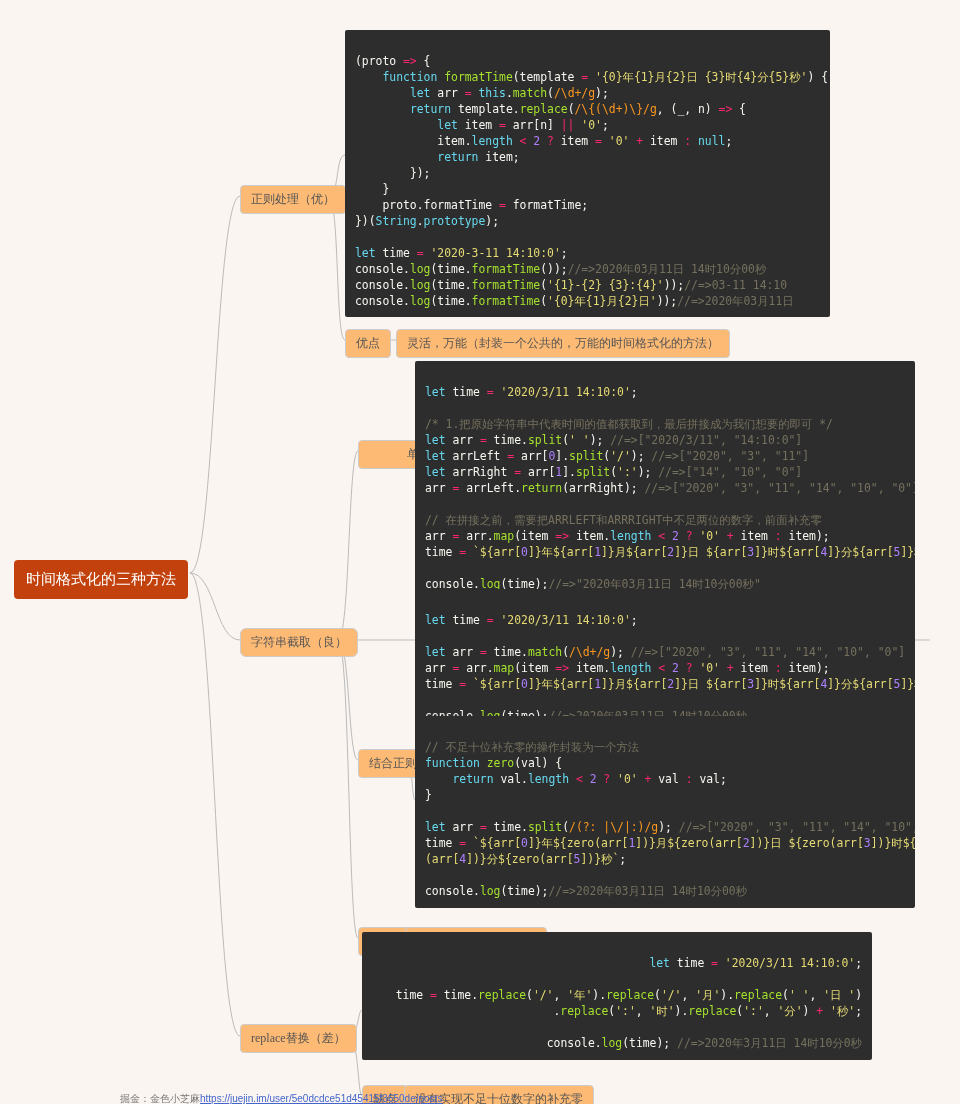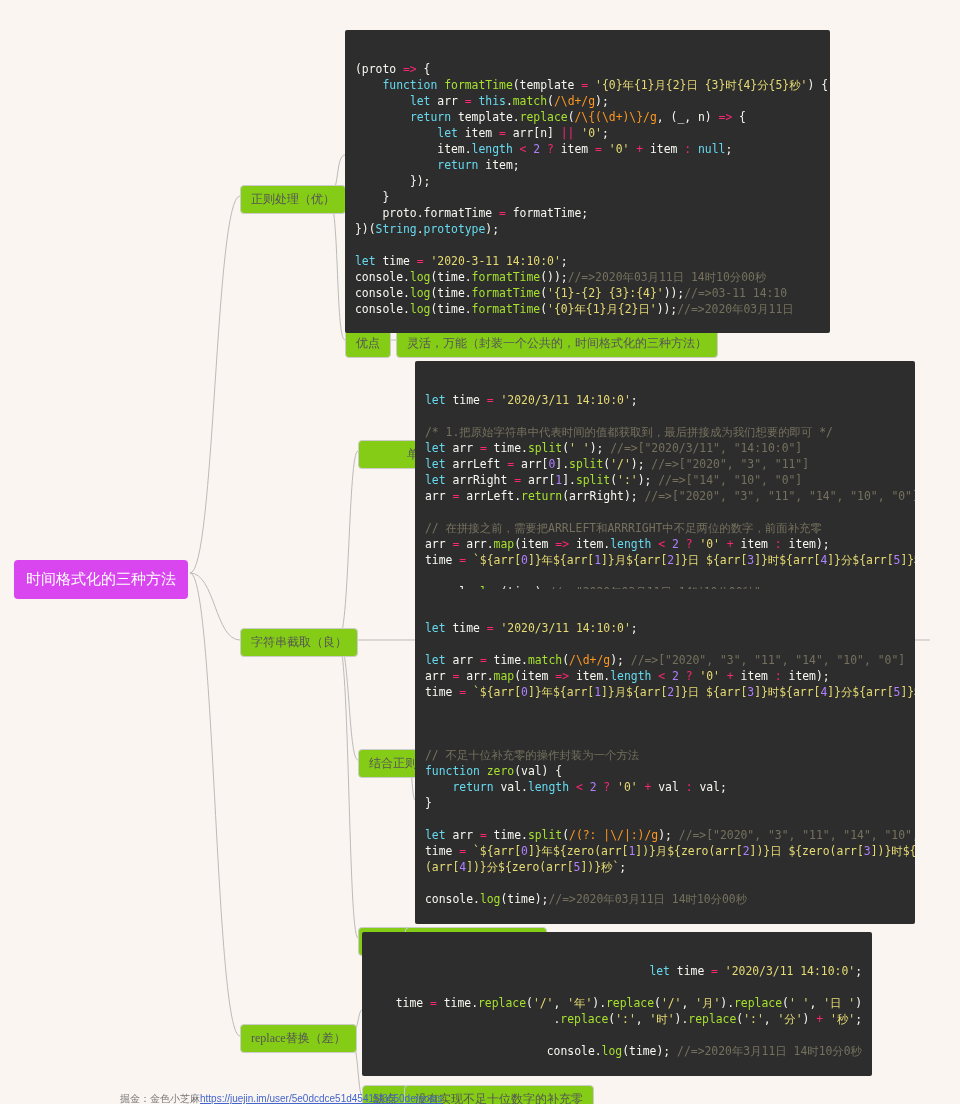--- a/index.html
+++ b/index.html
@@ -11,44 +11,44 @@
     color: #333;
     width: 960px;
     height: 1104px;
     position: relative;
     overflow: hidden;
   }
   .root {
     position: absolute;
     left: 14px;
     top: 560px;
-    background: #d946ef;
+    background: #c2410c;
     color: #fff;
     padding: 10px 12px;
     border-radius: 4px;
     font-size: 15px;
   }
   .node {
     position: absolute;
-    background: #84cc16;
+    background: #fdba74;
     border: 1px solid #ccc;
     border-radius: 4px;
     padding: 5px 10px;
     font-size: 12px;
     color: #555;
     white-space: nowrap;
   }
   .code {
     position: absolute;
     background: #2d2d2d;
     color: #ccc;
     font-family: Menlo, Consolas, monospace;
     font-size: 11.4px;
     line-height: 1.4;
-    padding: 16px 10px;
+    padding: 8px 10px;
     white-space: pre;
     border-radius: 2px;
     overflow: hidden;
   }
   
   .kw   { color: #66d9ef; }   
   .fn   { color: #a6e22e; }   
   .var  { color: #f8f8f2; }
   .op   { color: #f92672; }
   .str  { color: #e6db74; }
@@ -106,25 +106,25 @@
 
   <path d="M350 1036 C 358 1036, 358 1096, 362 1096"></path>
   <path d="M396 1096 C 400 1096, 400 1096, 404 1096"></path>
 
   <path d="M894 640 L 930 640"></path>
 </svg>
 
 <div class="root">时间格式化的三种方法</div>
 
 <div class="node" style="left:240px; top:185px;">正则处理（优）</div>
-<div class="node" style="left:240px; top:628px;">字符串截取（良）</div>
+<div class="node" style="left:240px; top:628px;border-radius:6px;">字符串截取（良）</div>
 <div class="node" style="left:240px; top:1024px;font-family:Liberation Serif, serif;">replace替换（差）</div>
 
 <div class="node" style="left:345px; top:329px;font-family:Liberation Serif, serif;">优点</div>
-<div class="node" style="left:396px; top:329px;">灵活，万能（封装一个公共的，时间格式化的三种方法）</div>
+<div class="node" style="left:396px; top:329px;">灵活，万能（封装一个公共的，万能的时间格式化的方法）</div>
 
 <div class="node" style="left:358px; top:440px;padding-left:48px;">单一截取</div>
 <div class="node" style="left:358px; top:749px;">结合正则</div>
 <div class="node" style="left:358px; top:927px;padding-left:12px;">优缺点</div>
 <div class="node" style="left:405px; top:927px;">思路简单，但不够灵活</div>
 
 <div class="node" style="left:362px; top:1085px;">缺点</div>
 <div class="node" style="left:404px; top:1085px;">没有实现不足十位数字的补充零</div>
 
 <div class="code" style="left:345px; top:30px; width:465px;">

